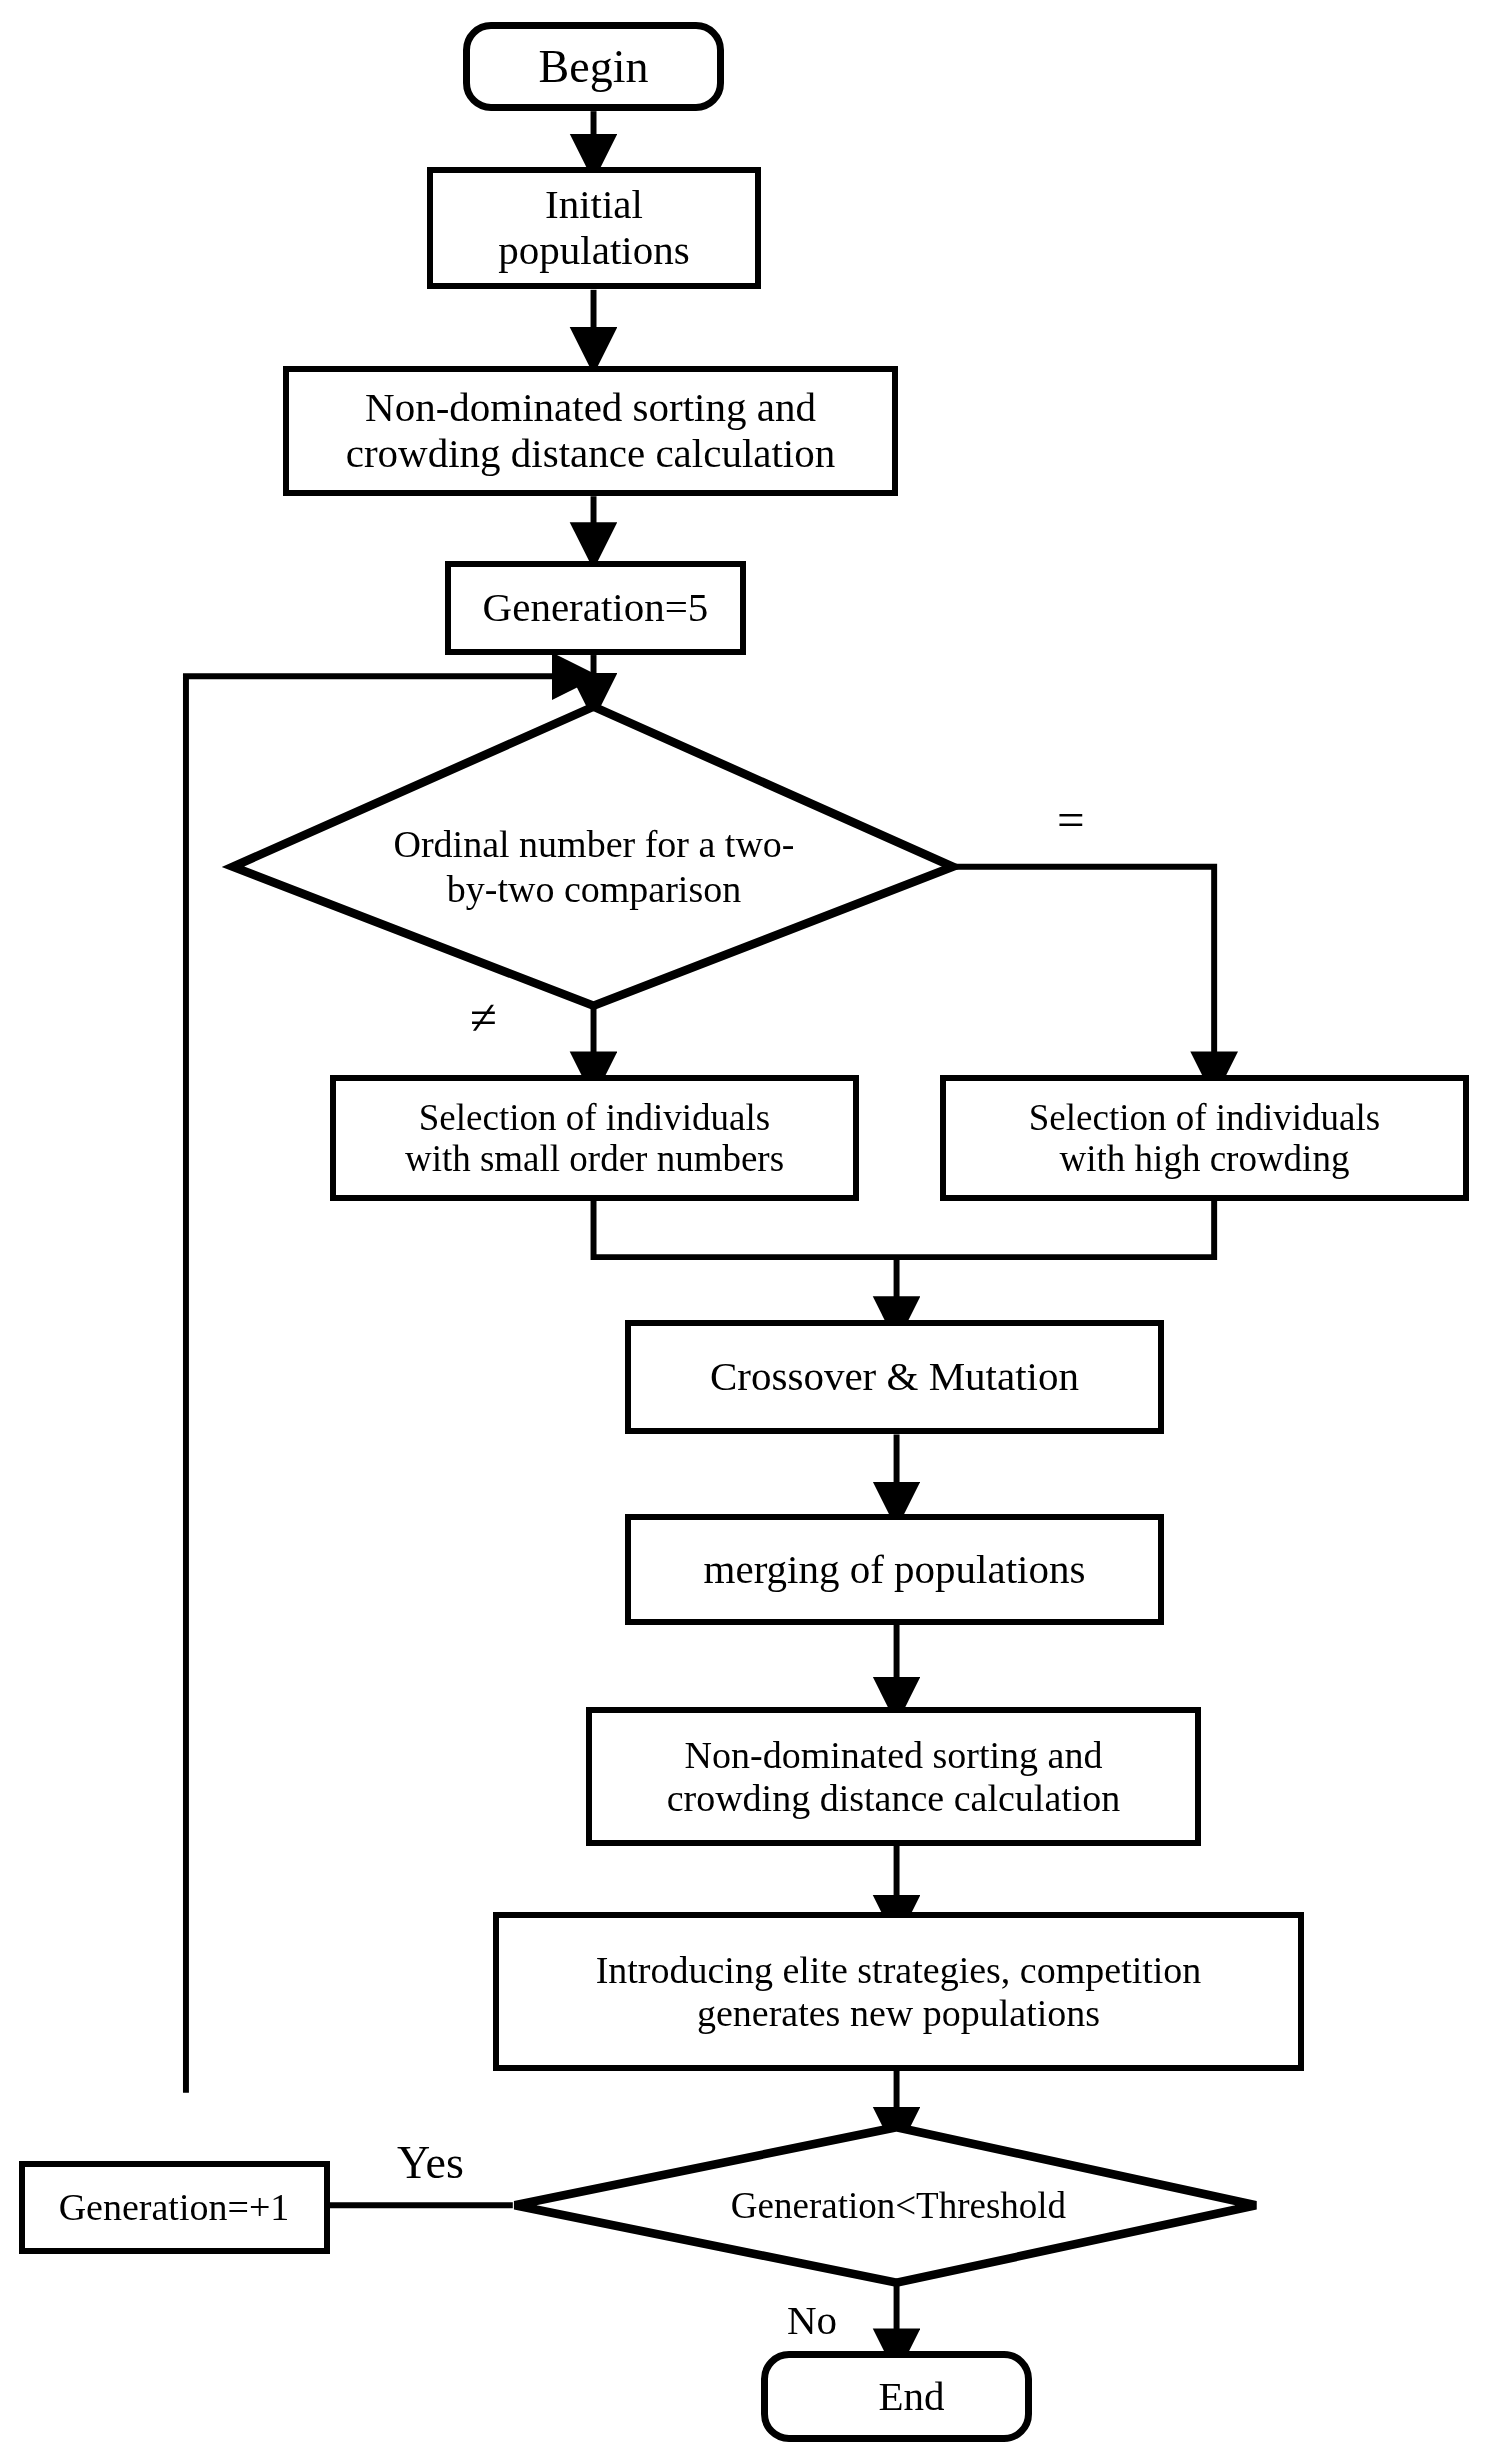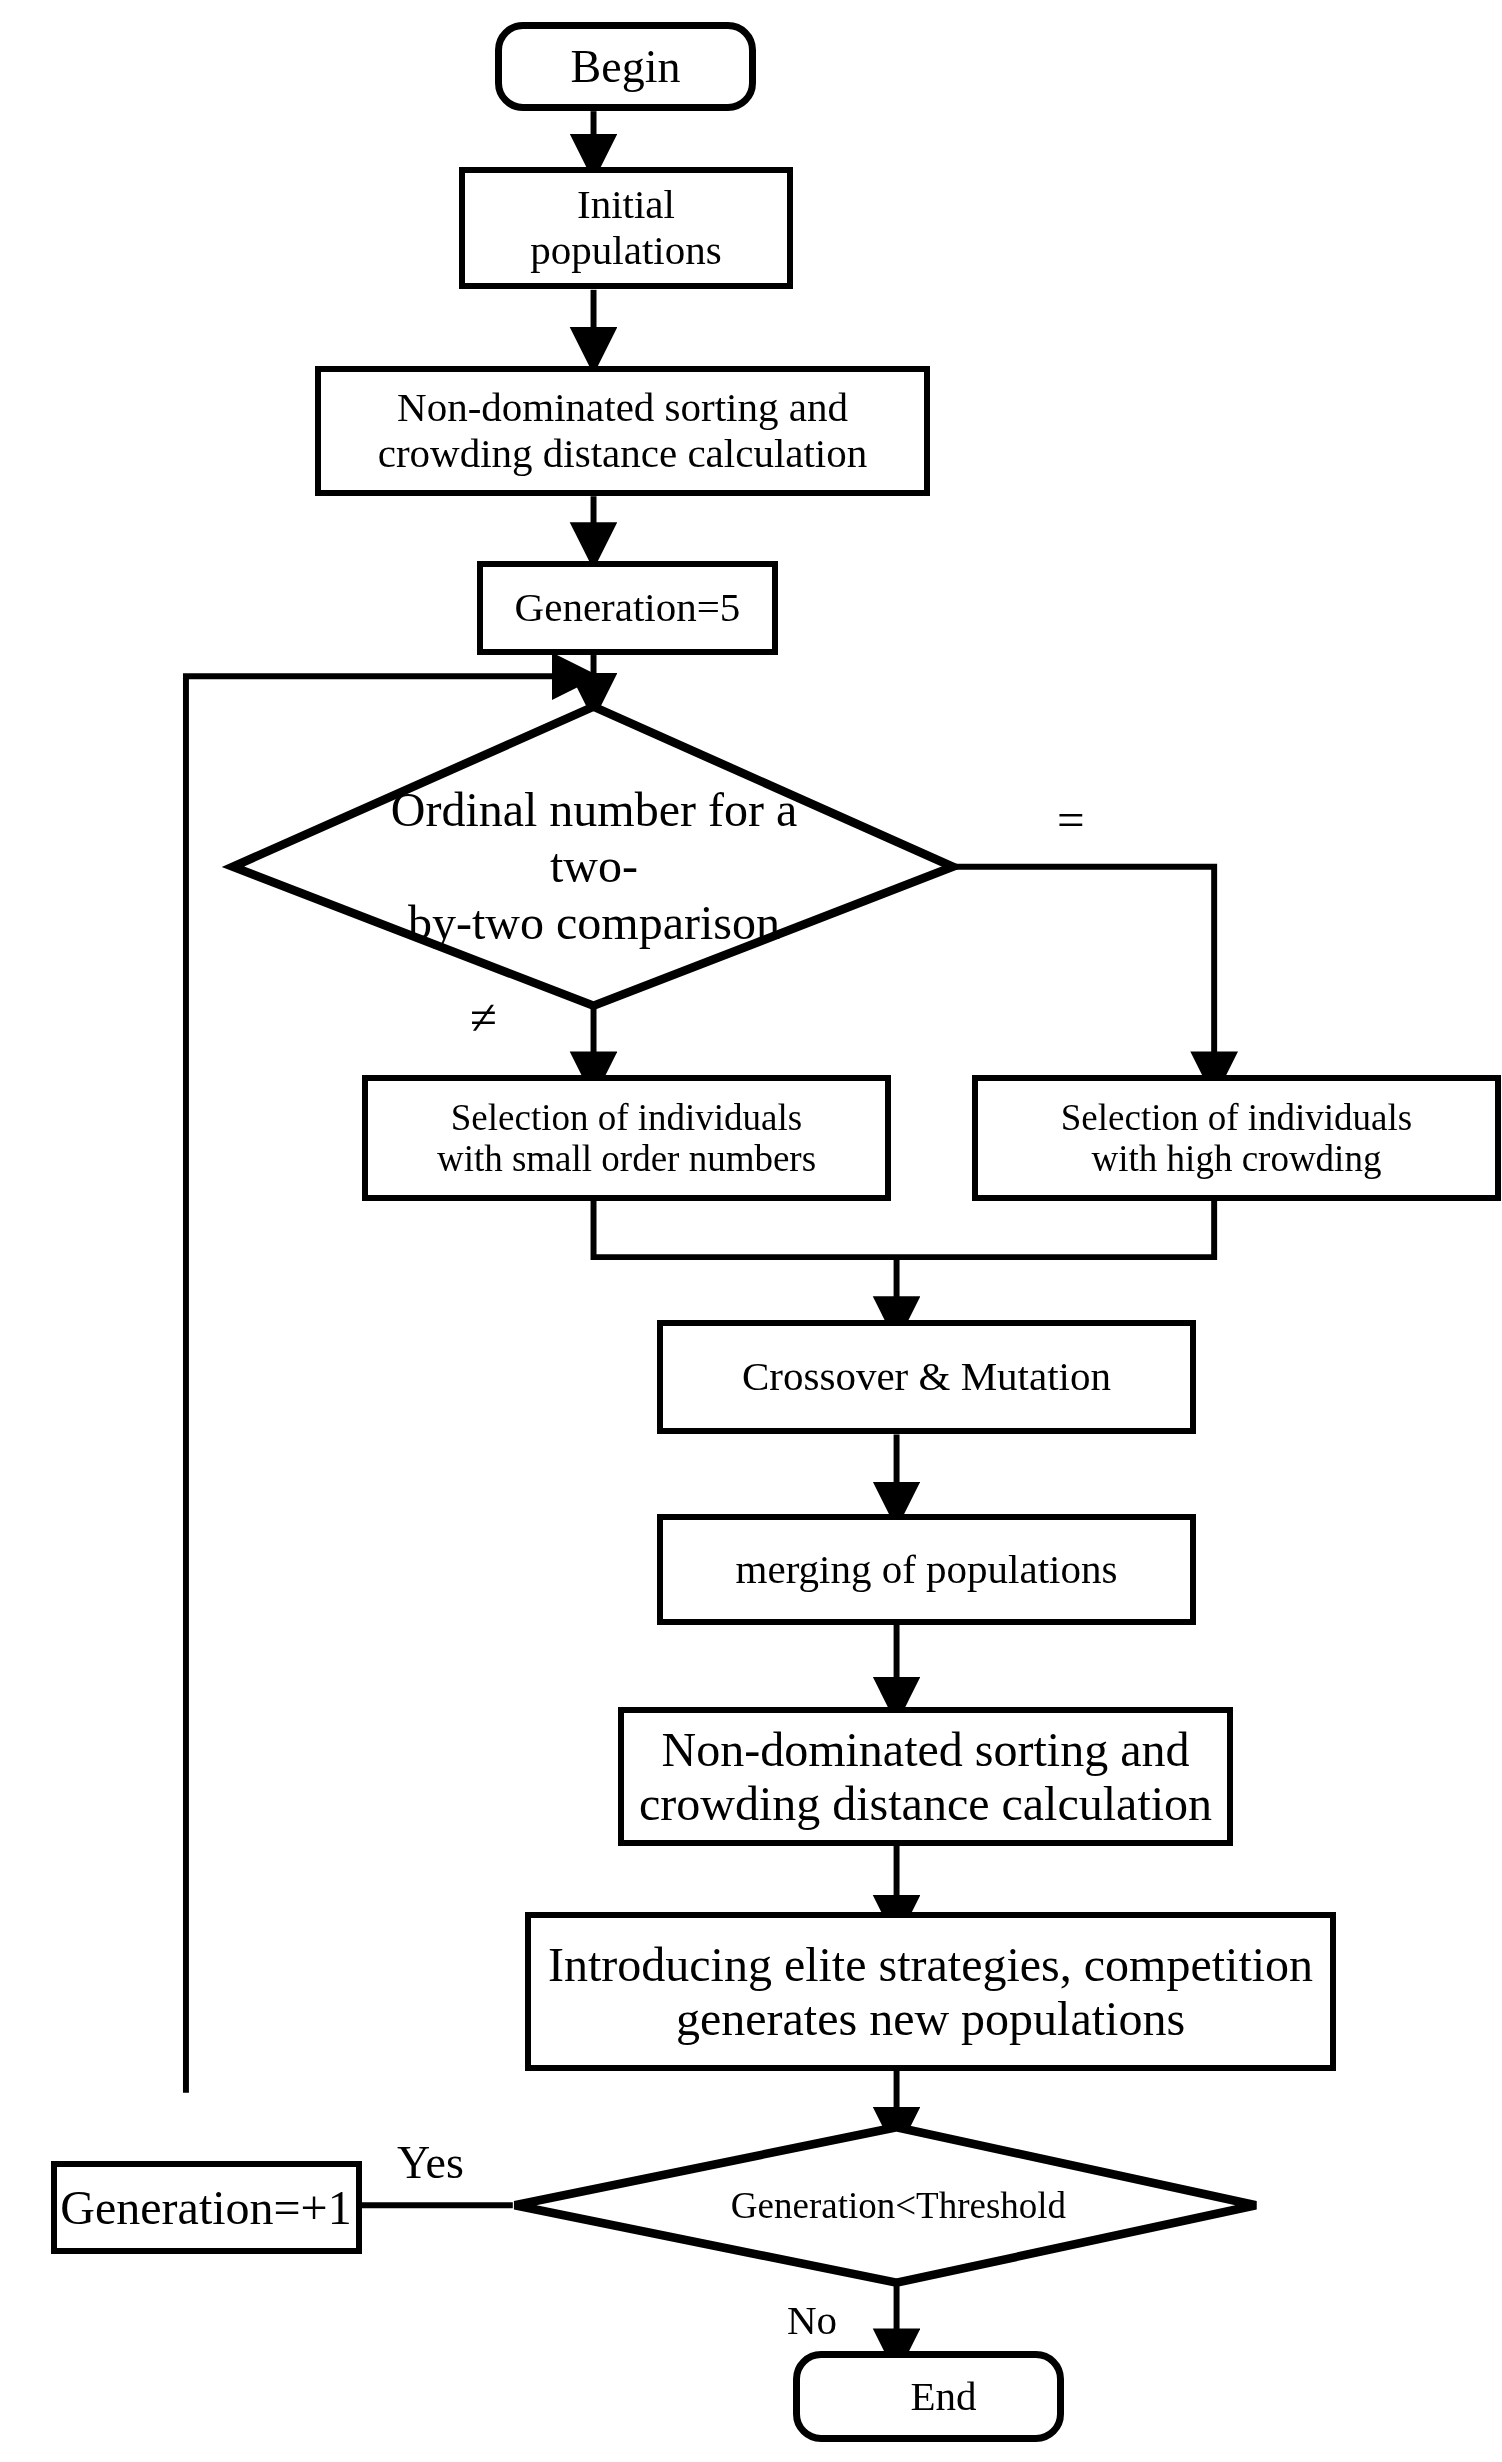--- a/index.html
+++ b/index.html
@@ -29,21 +29,20 @@
   .node {
     position: absolute;
     box-sizing: border-box;
     display: flex;
     align-items: center;
     justify-content: center;
     text-align: center;
     color: #000000;
     background: #ffffff;
     line-height: 1.12;
-    margin-left: 32px;
   }
   .proc {
     border: 6px solid #000000;
   }
   .term {
     border: 7.3px solid #000000;
     border-radius: 28px;
   }
   .dia-label {
     position: absolute;
@@ -56,21 +55,21 @@
     background: transparent;
     pointer-events: none;
   }
   .edge-label {
     position: absolute;
     color: #000000;
     background: transparent;
     white-space: nowrap;
   }
   .f-56 { font-size: 37px; }
-  .f-58 { font-size: 48px; }
+  .f-58 { font-size: 38px; }
   .f-62 { font-size: 41px; }
   .f-70 { font-size: 46px; }
   .sym { font-size: 49px; }
 </style>
 </head>
 <body>
 
 <div id="flow-root">
 
   <svg id="flow-svg" viewBox="0 0 2270 3721">

